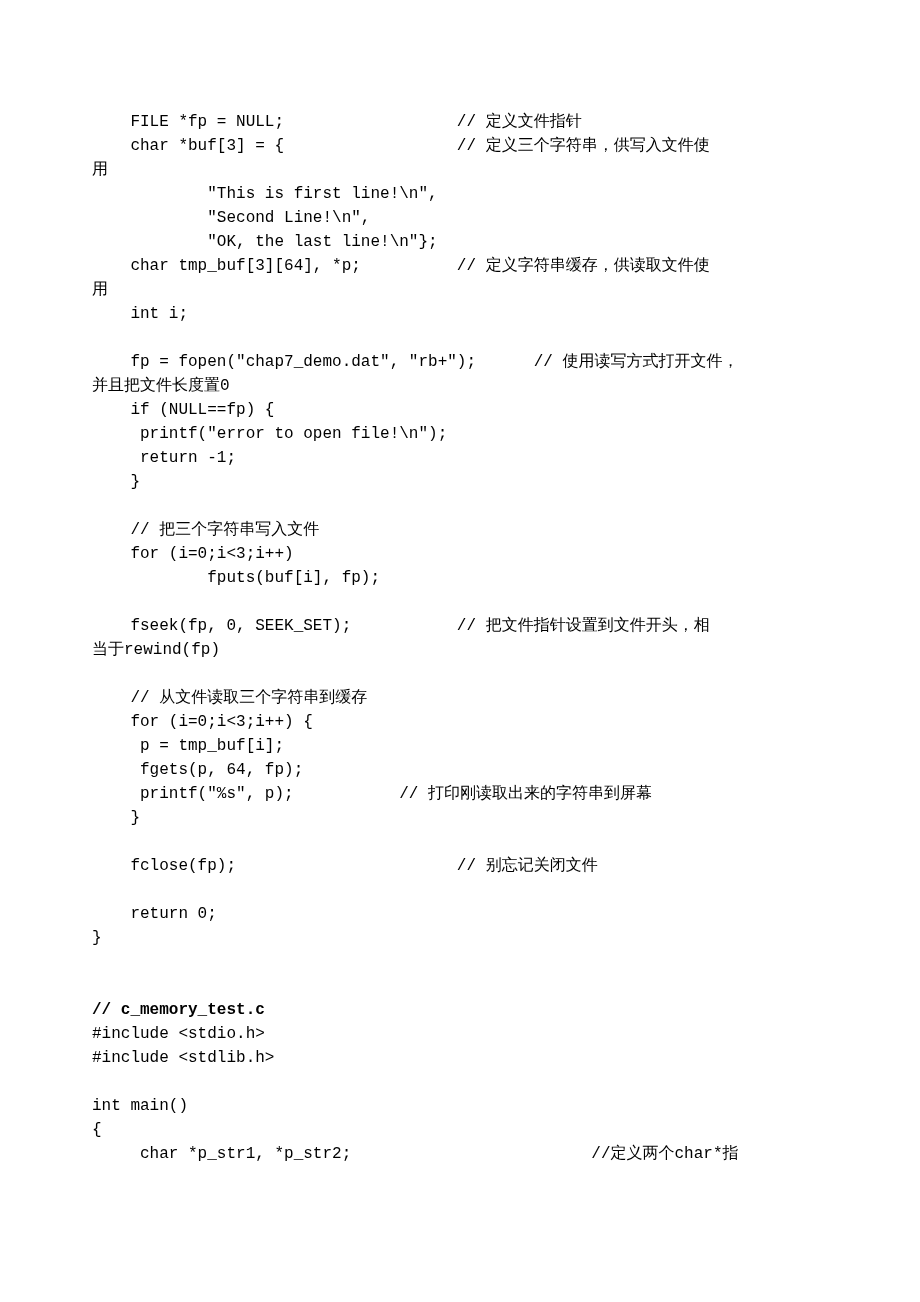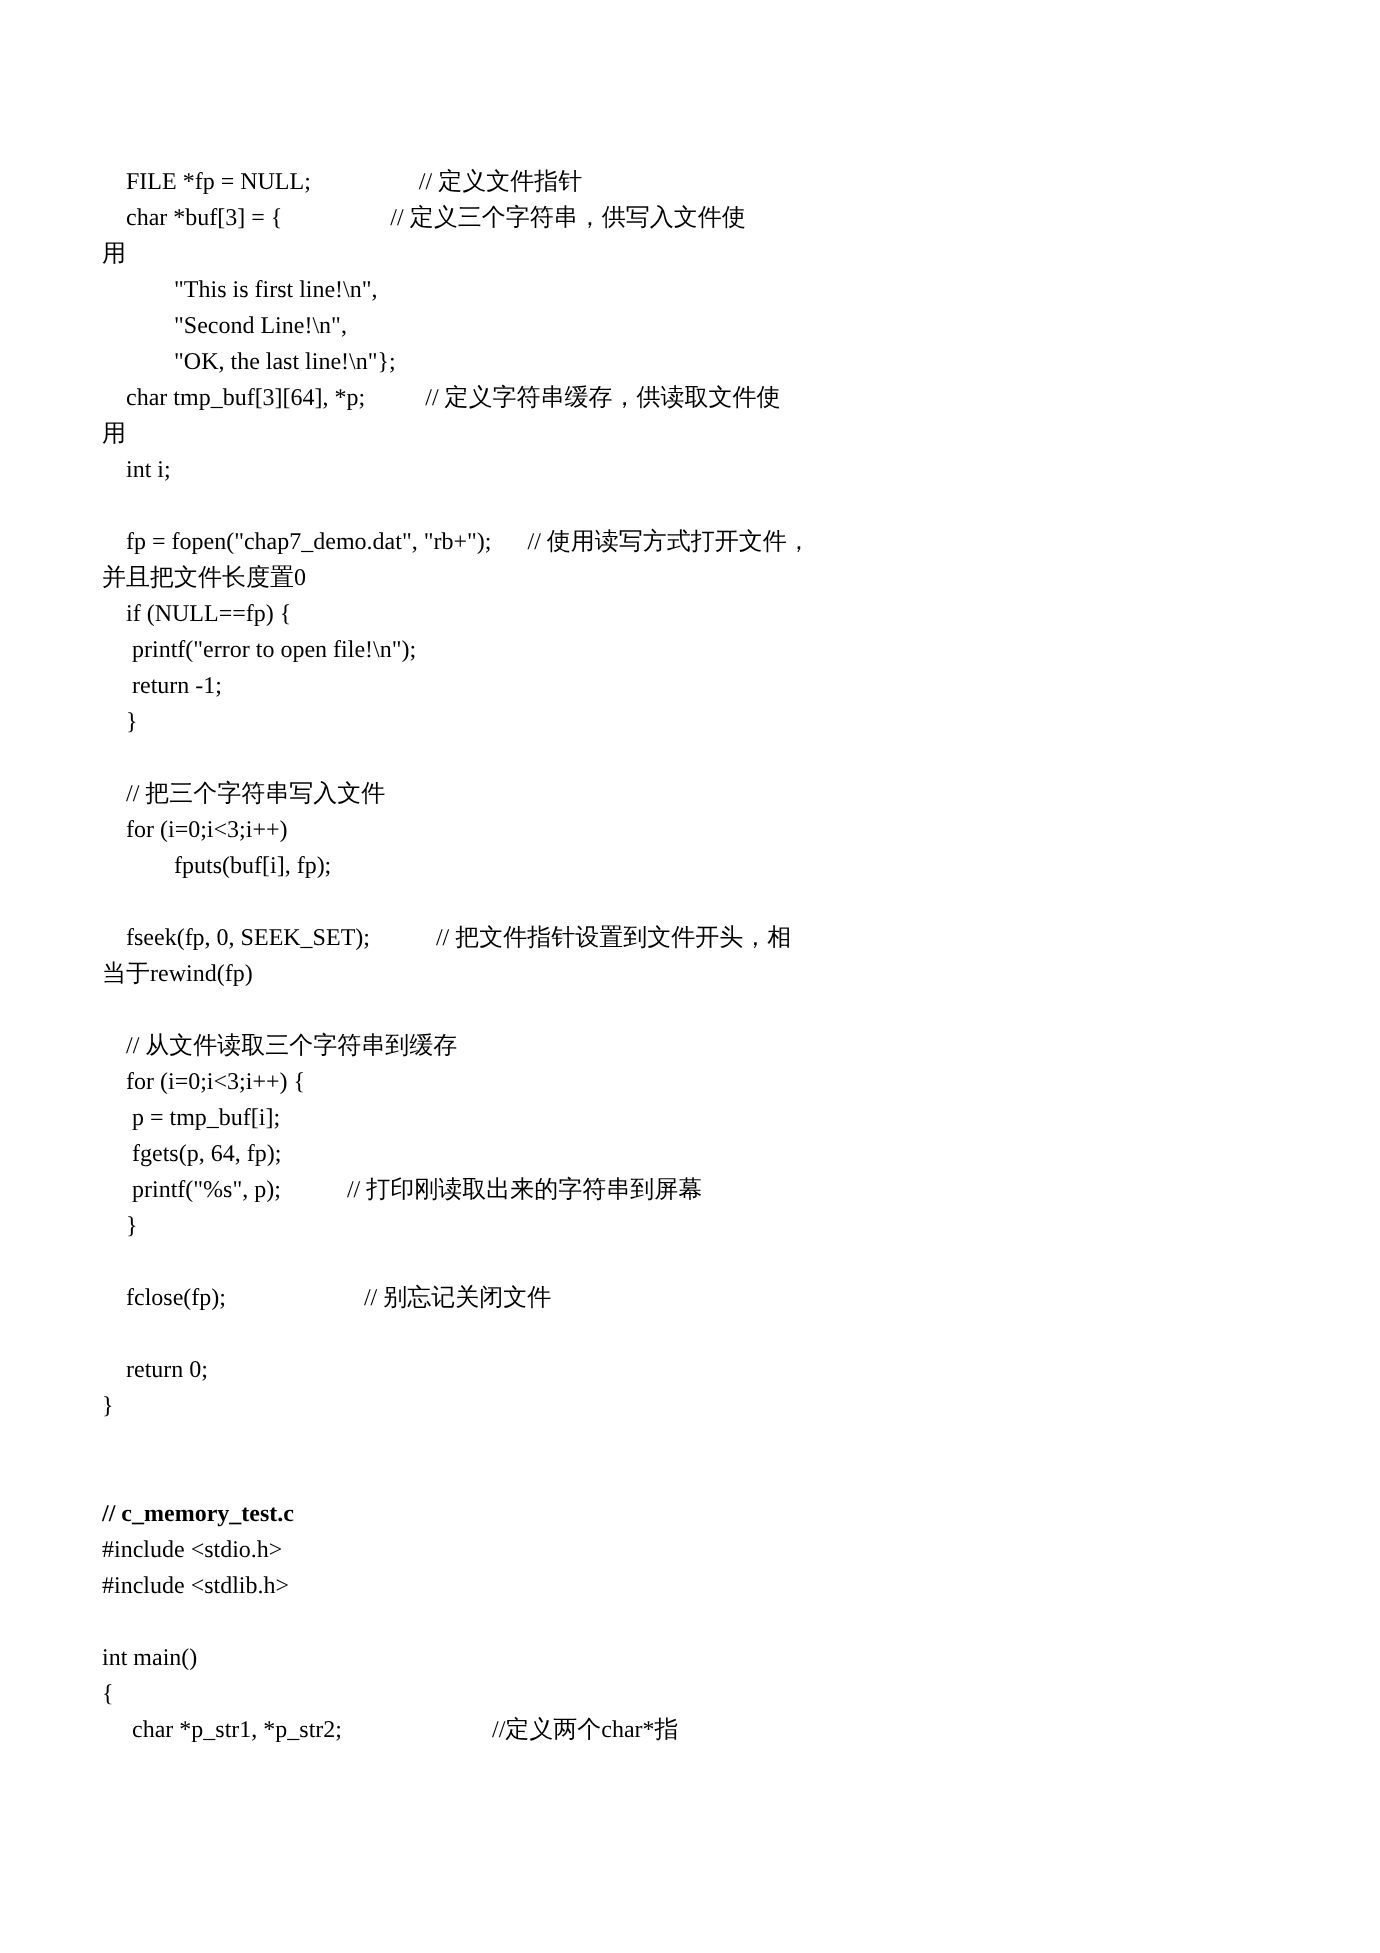--- a/index.html
+++ b/index.html
@@ -6,23 +6,23 @@
   margin: 0;
   padding: 0;
   background: #ffffff;
   font-family: "SimSun", "宋体", serif;
   font-size: 16px;
   line-height: 1.5;
   color: #000000;
   width: 920px;
 }
 .page {
-  padding: 110px 128px 100px 68px;
+  padding: 110px 128px 100px 92px;
   white-space: pre;
-  font-family: Liberation Serif, serif;
+  font-family: Liberation Mono, monospace;
 }
 .bold {
   font-weight: bold;
 }
 </style>
 </head>
 <body>
 
 <div class="page"><span>    FILE *fp = NULL;                  // 定义文件指针</span>
 <span>    char *buf[3] = {                  // 定义三个字符串，供写入文件使</span>

